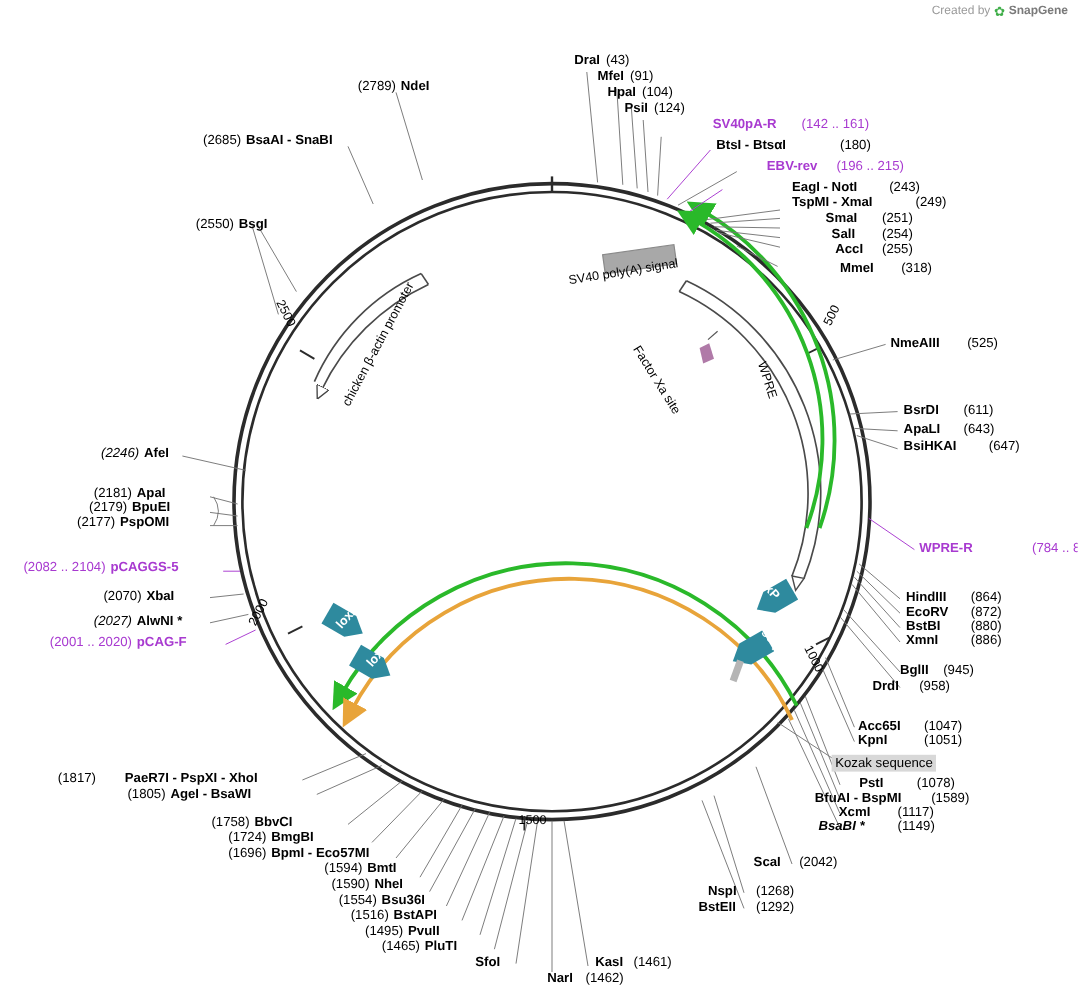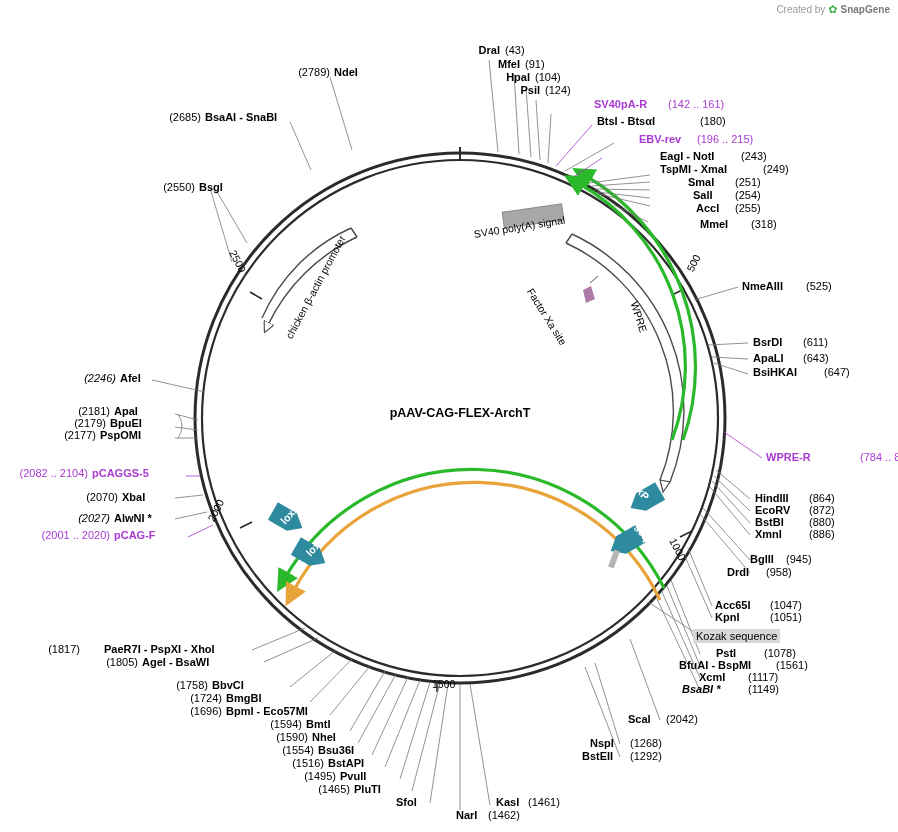--- a/index.html
+++ b/index.html
@@ -229,21 +229,20 @@
     <line x1="216" y1="190" x2="247" y2="243" stroke="#777" stroke-width="0.8"></line>
     <line x1="290" y1="122" x2="311" y2="170" stroke="#777" stroke-width="0.8"></line>
     <line x1="330" y1="77" x2="352" y2="150" stroke="#777" stroke-width="0.8"></line>
     <line x1="210" y1="188" x2="232" y2="262" stroke="#777" stroke-width="0.8"></line>
 
     <line x1="700" y1="636" x2="648" y2="602" stroke="#777" stroke-width="0.8"></line>
 
     <path d="M 178 414 q 8 12 0 24" fill="none" stroke="#777" stroke-width="0.8"></path>
   </svg>
 
-  <div class="plasmid-title" style="left:310px; top:406px;">pAAV-CAG-FLEX-ArchT</div>
 
   <div class="rotlabel" style="left:473px; top:228px; transform: rotate(-9deg); font-size:10.5px;">SV40 poly(A) signal</div>
 
   <div class="rotlabel" style="left:283px; top:335px; transform: rotate(-62deg); font-size:10.5px;">chicken β-actin promoter</div>
 
   <div class="rotlabel" style="left:535px; top:286px; transform: rotate(58deg); font-size:10.5px;">Factor Xa site</div>
 
   <div class="rotlabel" style="left:640px; top:300px; transform: rotate(72deg); font-size:10.5px;">WPRE</div>
 
   <div class="featlabel" style="left:276px; top:502px; transform: rotate(-48deg);">lox2272</div>
@@ -445,21 +444,21 @@
     <b>PstI</b>
   </div>
   <div class="lbl right" style="left:764px; top:647px;">
     <span class="pos">(1078)</span>
   </div>
 
   <div class="lbl right" style="left:679px; top:659px;">
     <b>BfuAI  -  BspMI</b>
   </div>
   <div class="lbl right" style="left:776px; top:659px;">
-    <span class="pos">(1561)</span>
+    <span class="pos">(1589)</span>
   </div>
 
   <div class="lbl right" style="left:699px; top:671px;">
     <b>XcmI</b>
   </div>
   <div class="lbl right" style="left:748px; top:671px;">
     <span class="pos">(1117)</span>
   </div>
 
   <div class="lbl right" style="left:682px; top:683px;font-style:italic;">

